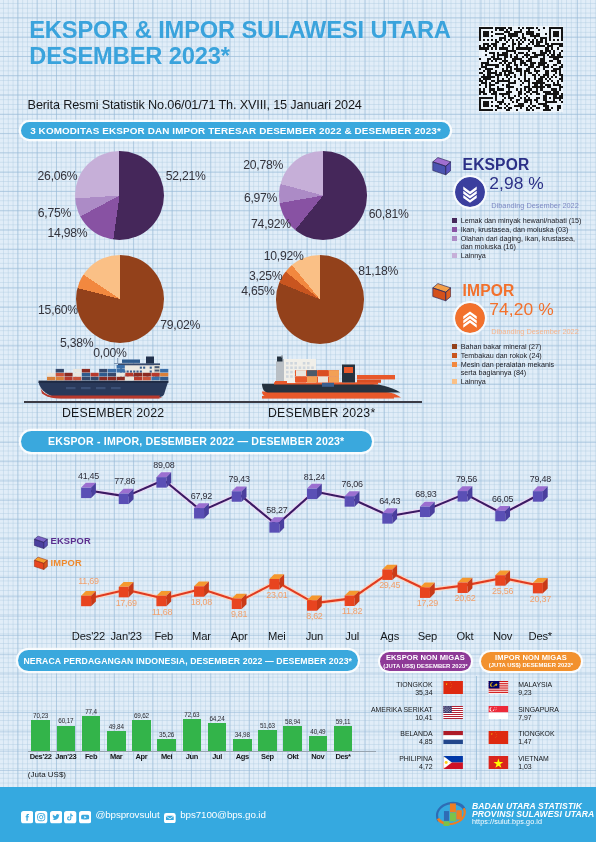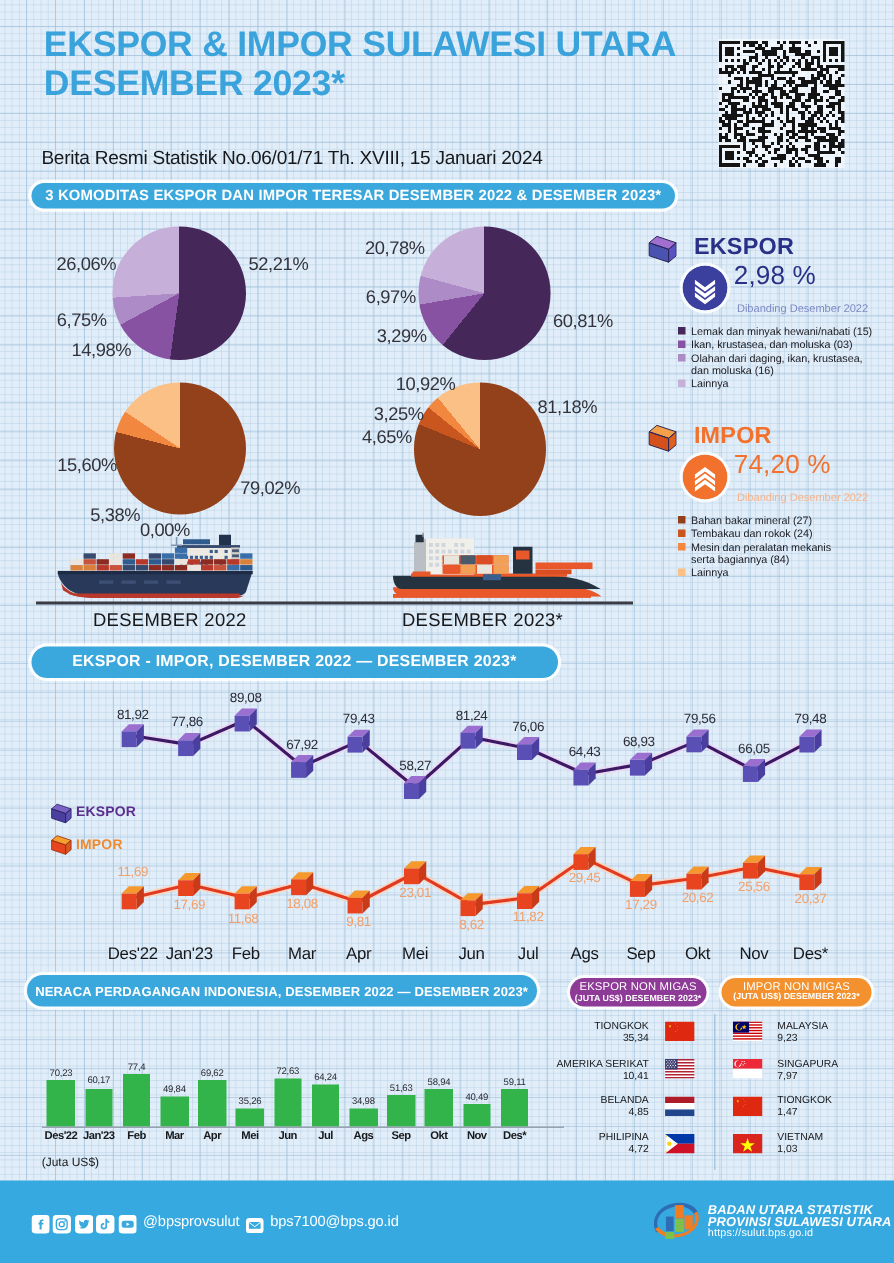--- a/index.html
+++ b/index.html
@@ -47,21 +47,21 @@
   .mlbl{position:absolute;font-size:11.2px;color:#16181b;text-align:center;letter-spacing:-.2px}
   .slbl{position:absolute;font-size:9.3px;font-weight:bold;letter-spacing:.15px}
   
   
   .bar{position:absolute;background:#33b44a}
   .blbl{position:absolute;font-size:6.35px;color:#2c2c33;text-align:center;letter-spacing:-.15px}
   .bmlbl{position:absolute;font-size:7.5px;color:#16181b;text-align:center;font-weight:bold;letter-spacing:-.35px}
   #bunit{position:absolute;left:27.8px;top:770.0px;font-size:8.0px;color:#16181b}
   .ctitle{position:absolute;border-radius:12px;color:#fff;text-align:center;
     display:flex;flex-direction:column;align-items:center;justify-content:center;line-height:1.12}
-  .ctitle .l1{font-size:7.5px;font-weight:normal;letter-spacing:.12px}
+  .ctitle .l1{font-size:7.5px;font-weight:bold;letter-spacing:.12px}
   .ctitle .l2{font-size:5.9px;font-weight:bold;letter-spacing:.02px}
   .cname{position:absolute;font-size:6.9px;color:#16181b;letter-spacing:.0px;white-space:nowrap}
   .cval{position:absolute;font-size:6.9px;color:#16181b;letter-spacing:.0px;white-space:nowrap}
   .flag{position:absolute;width:26px;height:17px}
   .flag svg{display:block;width:100%;height:100%}
   
   #footer{position:absolute;left:0;top:787px;width:596px;height:55px;background:#35a9e0}
   .fico{position:absolute;top:809.5px;width:12.3px;height:12.3px}
   #fhandle{position:absolute;left:95.4px;top:808.9px;font-size:9.8px;color:#fff;letter-spacing:-.1px}
   #fmailtxt{position:absolute;left:180.2px;top:808.9px;font-size:9.8px;color:#fff;letter-spacing:-.1px}
@@ -90,21 +90,21 @@
 <div class="pie" style="left:278.5px;top:151.2px;width:88.6px;height:88.6px;background:conic-gradient(#45275A 0.000deg 218.916deg,#8852A3 218.916deg 260.100deg,#AC8BC6 260.100deg 285.192deg,#C6AFD8 285.192deg 360.000deg)"></div>
 <div class="pie" style="left:76.1px;top:255.1px;width:88.2px;height:88.2px;background:conic-gradient(#93411B 0.000deg 284.472deg,#C9551F 284.472deg 284.472deg,#F2883F 284.472deg 303.840deg,#FAC086 303.840deg 360.000deg)"></div>
 <div class="pie" style="left:275.7px;top:255.09999999999997px;width:88.6px;height:88.6px;background:conic-gradient(#93411B 0.000deg 292.248deg,#C9551F 292.248deg 308.988deg,#F2883F 308.988deg 320.688deg,#FAC086 320.688deg 360.000deg)"></div>
 <div class="pielbl" style="left:165.7px;top:169.0px">52,21%</div>
 <div class="pielbl" style="left:37.6px;top:168.7px">26,06%</div>
 <div class="pielbl" style="left:37.8px;top:206.4px">6,75%</div>
 <div class="pielbl" style="left:47.6px;top:226.0px">14,98%</div>
 <div class="pielbl" style="left:368.7px;top:206.6px">60,81%</div>
 <div class="pielbl" style="left:243.3px;top:158.0px">20,78%</div>
 <div class="pielbl" style="left:243.9px;top:190.9px">6,97%</div>
-<div class="pielbl" style="left:251.1px;top:216.9px">3,29%</div>
+<div class="pielbl" style="left:251.1px;top:216.9px">74,92%</div>
 <div class="pielbl" style="left:160.2px;top:317.6px">79,02%</div>
 <div class="pielbl" style="left:38.1px;top:302.8px">15,60%</div>
 <div class="pielbl" style="left:60.1px;top:336.2px">5,38%</div>
 <div class="pielbl" style="left:93.3px;top:346.0px">0,00%</div>
 <div class="pielbl" style="left:358.3px;top:263.5px">81,18%</div>
 <div class="pielbl" style="left:263.8px;top:248.9px">10,92%</div>
 <div class="pielbl" style="left:249.1px;top:269.2px">3,25%</div>
 <div class="pielbl" style="left:241.3px;top:283.5px">4,65%</div>
 <svg class="abs" style="left:431.5px;top:156.0px" width="19.6" height="20.4" viewBox="0 0 100 104">
     <path d="M4 30 L30 8 L96 30 L70 52 Z" fill="#a06fd0"></path>
@@ -433,21 +433,21 @@
       <path d="M495.25 575.20 L500.05 570.40 L510.05 570.40 L505.25 575.20 Z" fill="#f5982e"></path>
       <path d="M495.25 575.20 L505.25 575.20 L505.25 585.70 L495.25 585.70 Z" fill="#e8441f"></path>
       <path d="M505.25 575.20 L510.05 570.40 L510.05 580.90 L505.25 585.70 Z" fill="#c93a18"></path>
     </g>
     <g>
       <path d="M532.90 582.87 L537.70 578.07 L547.70 578.07 L542.90 582.87 Z" fill="#f5982e"></path>
       <path d="M532.90 582.87 L542.90 582.87 L542.90 593.37 L532.90 593.37 Z" fill="#e8441f"></path>
       <path d="M542.90 582.87 L547.70 578.07 L547.70 588.57 L542.90 593.37 Z" fill="#c93a18"></path>
     </g>
   </svg>
-<div class="dotlbl" style="left:76.5px;top:470.5px;width:24px;text-align:center;color:#2c2c38">81,92</div>
+<div class="dotlbl" style="left:76.5px;top:470.5px;width:24px;text-align:center;color:#2c2c38">41,45</div>
 <div class="dotlbl" style="left:114.2px;top:476.4px;width:24px;text-align:left;color:#2c2c38">77,86</div>
 <div class="dotlbl" style="left:151.8px;top:460.0px;width:24px;text-align:center;color:#2c2c38">89,08</div>
 <div class="dotlbl" style="left:189.4px;top:490.9px;width:24px;text-align:center;color:#2c2c38">67,92</div>
 <div class="dotlbl" style="left:227.1px;top:474.1px;width:24px;text-align:center;color:#2c2c38">79,43</div>
 <div class="dotlbl" style="left:264.8px;top:505.0px;width:24px;text-align:center;color:#2c2c38">58,27</div>
 <div class="dotlbl" style="left:302.4px;top:471.5px;width:24px;text-align:center;color:#2c2c38">81,24</div>
 <div class="dotlbl" style="left:340.1px;top:479.0px;width:24px;text-align:center;color:#2c2c38">76,06</div>
 <div class="dotlbl" style="left:377.7px;top:496.0px;width:24px;text-align:center;color:#2c2c38">64,43</div>
 <div class="dotlbl" style="left:415.3px;top:489.4px;width:24px;text-align:left;color:#2c2c38">68,93</div>
 <div class="dotlbl" style="left:453.0px;top:473.9px;width:24px;text-align:right;color:#2c2c38">79,56</div>

